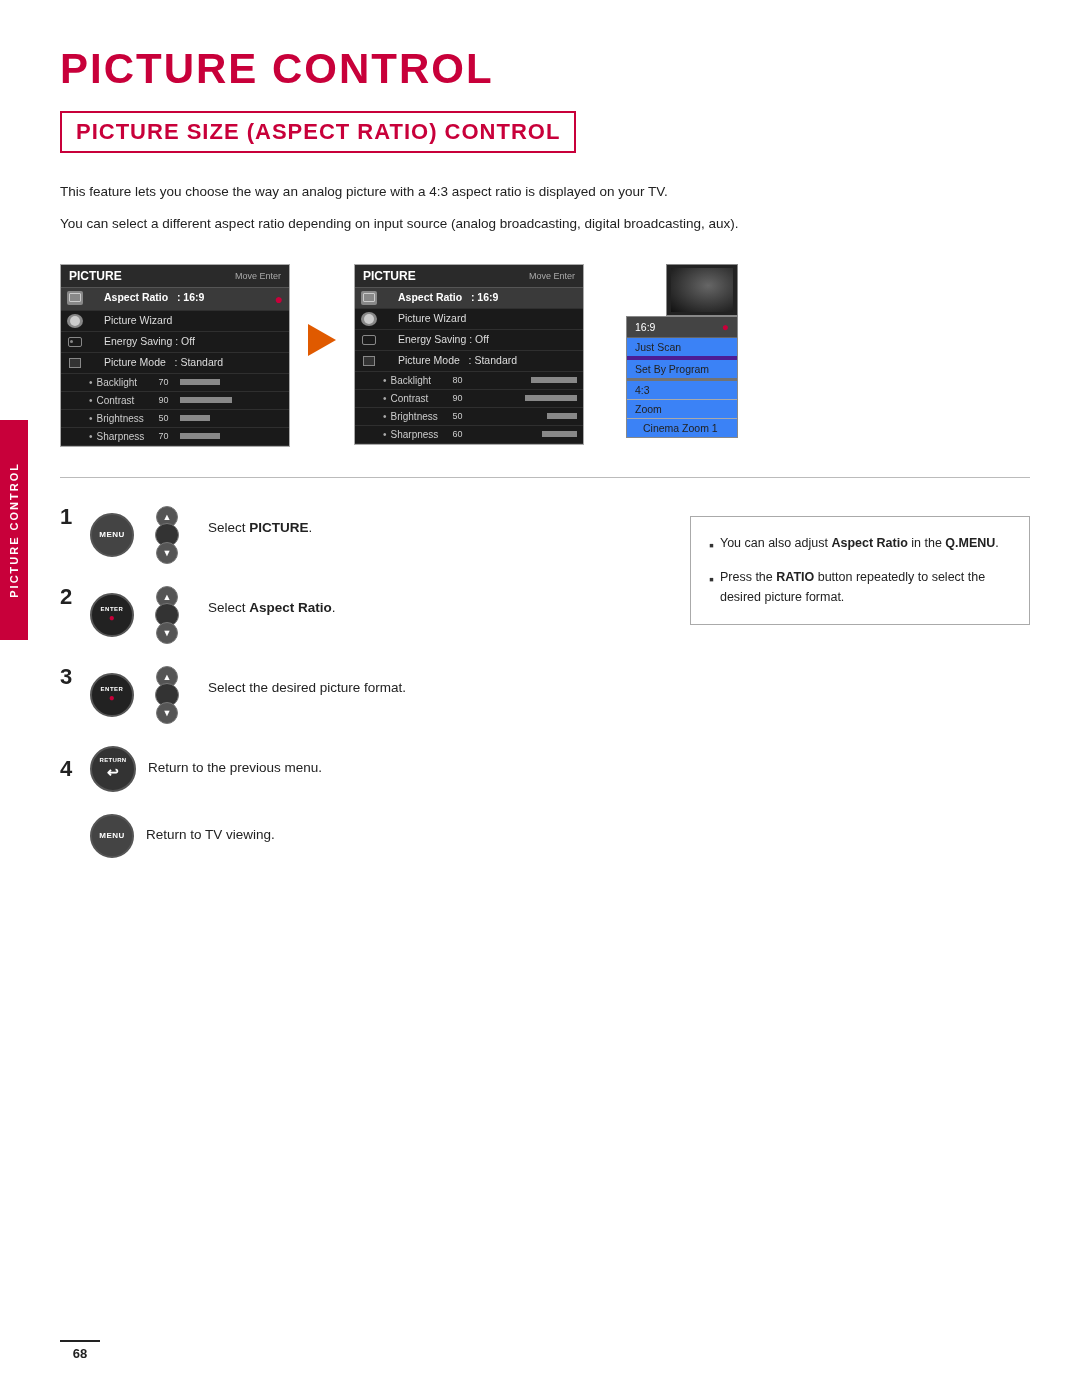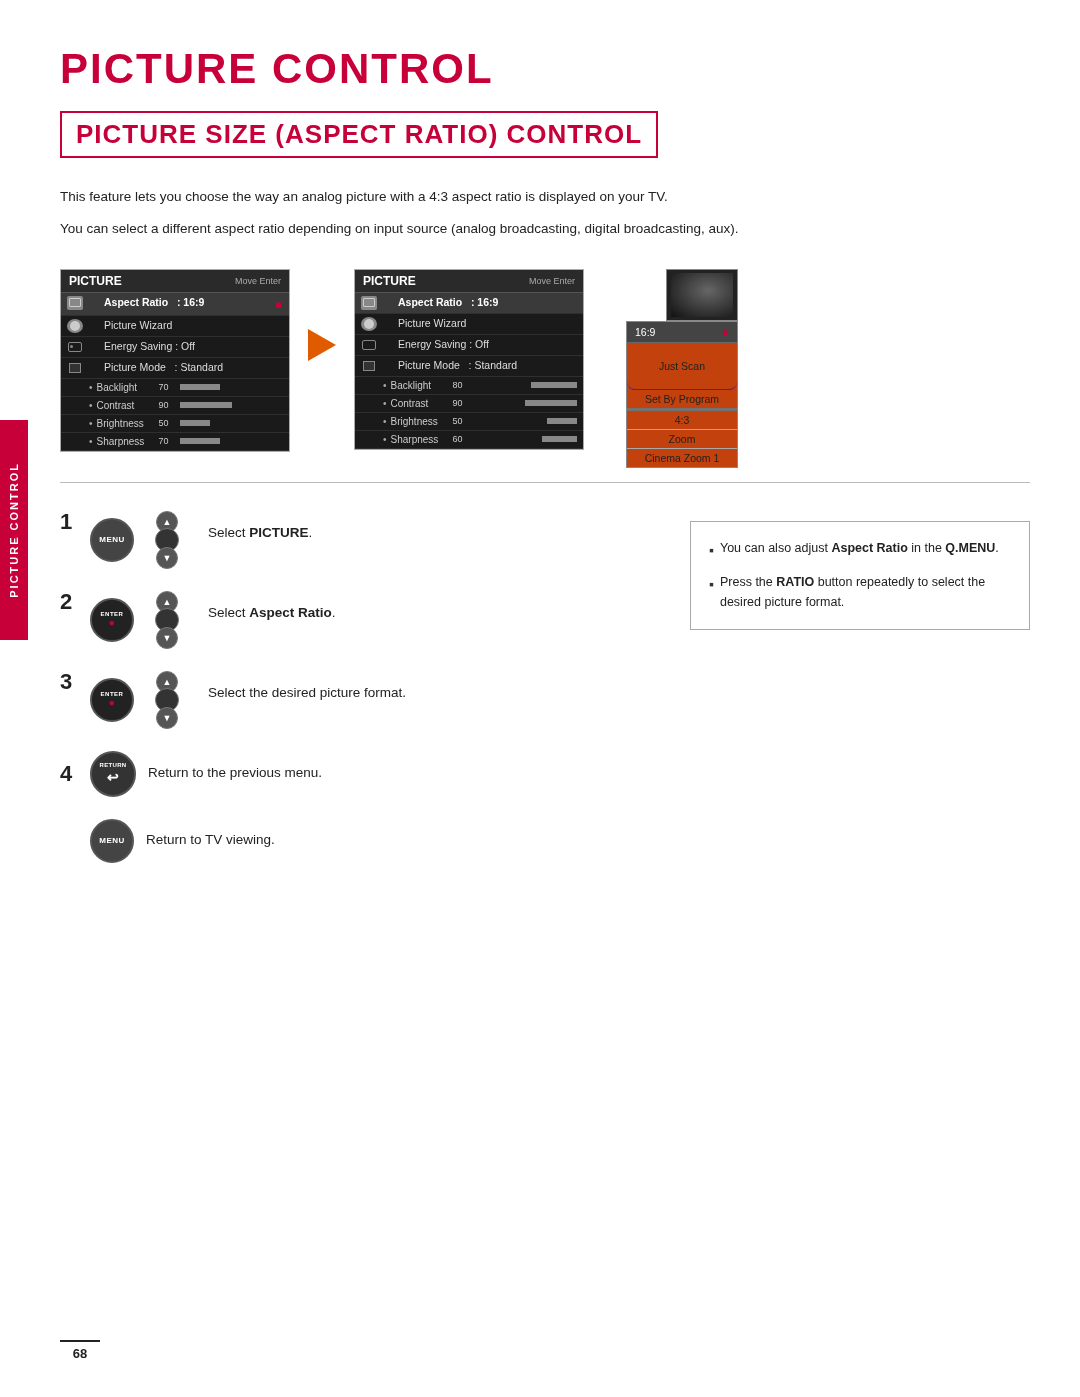--- a/index.html
+++ b/index.html
@@ -46,21 +46,21 @@
       font-size: 42px;
       font-weight: 900;
       color: #c8003a;
       text-transform: uppercase;
       letter-spacing: 2px;
       margin-bottom: 18px;
     }
 
     
     .section-title {
-      font-size: 26px;
+      font-size: 22px;
       font-weight: 800;
       color: #c8003a;
       text-transform: uppercase;
       letter-spacing: 1px;
       border: 2.5px solid #c8003a;
       display: inline-block;
       padding: 6px 14px 6px 14px;
       margin-bottom: 28px;
     }
 
@@ -542,26 +542,26 @@
             </div>
           </div>
         </div>
 
         <div class="thumbnail-box" style="top:0;right:-74px;">
           <div class="thumbnail-inner">
             <div style="width:100%;height:100%;background:radial-gradient(ellipse at 60% 40%, #666 0%, #333 60%, #111 100%);"></div>
           </div>
         </div>
 
-        <div style="position:absolute;right:-74px;top:52px;background:#c2410c;border:1px solid #888;width:112px;font-size:10.5px;color:#222;z-index:10;text-align:center;">
+        <div style="position:absolute;right:-74px;top:52px;background:#3b82f6;border:1px solid #888;width:112px;font-size:10.5px;color:#222;z-index:10;">
           <div style="display:flex;align-items:center;justify-content:space-between;background:#444;color:#fff;padding:3px 8px;border-bottom:1px solid #666;">
             <span>16:9</span>
             <span style="color:#c8003a;font-size:12px;">●</span>
           </div>
-          <div style="padding:17px 8px;border-bottom:1px solid #4c1d95;border-radius:8px;">Just Scan</div>
+          <div style="padding:3px 8px;border-bottom:4px solid #4c1d95;">Just Scan</div>
           <div style="padding:3px 8px;border-bottom:3px solid #737373;">Set By Program</div>
           <div style="padding:3px 8px;border-bottom:1px solid #aaa;">4:3</div>
           <div style="padding:3px 8px;border-bottom:1px solid #aaa;">Zoom</div>
           <div style="padding:3px 16px;">Cinema Zoom 1</div>
         </div>
       </div>
     </div>
 
   </div>
 

